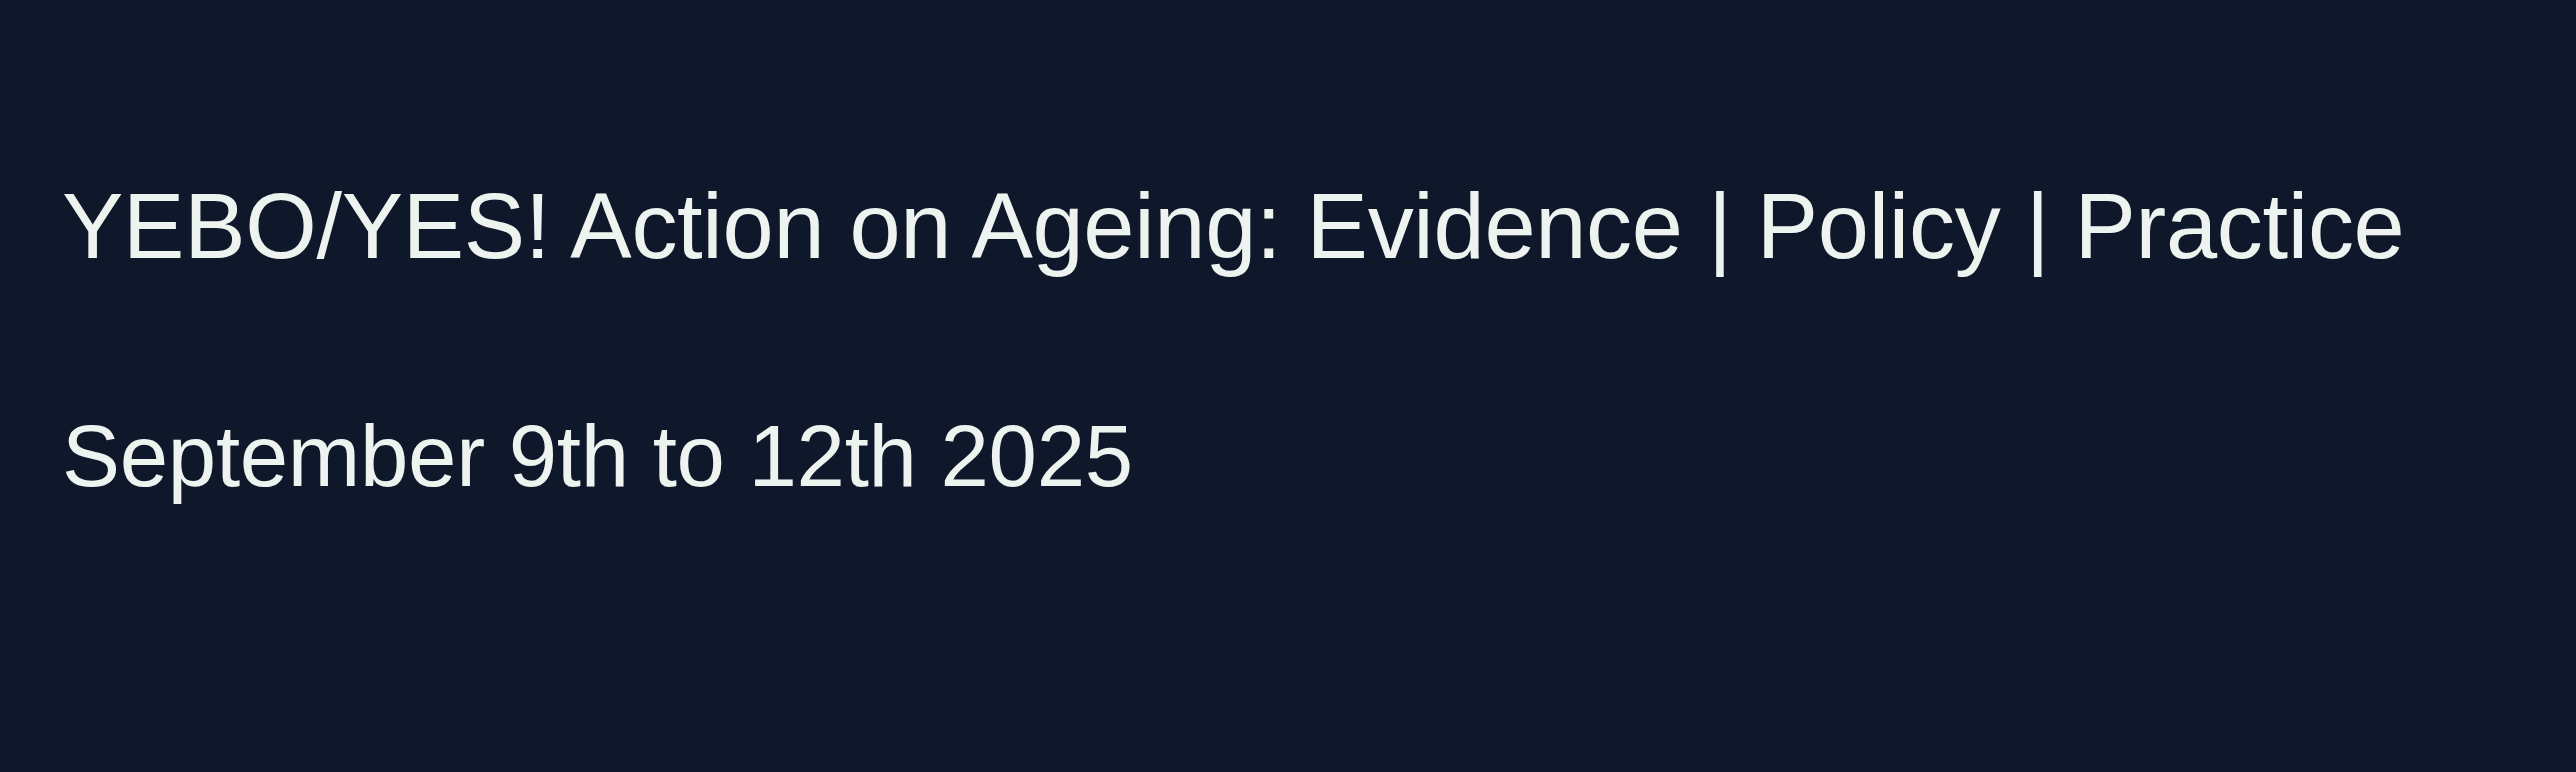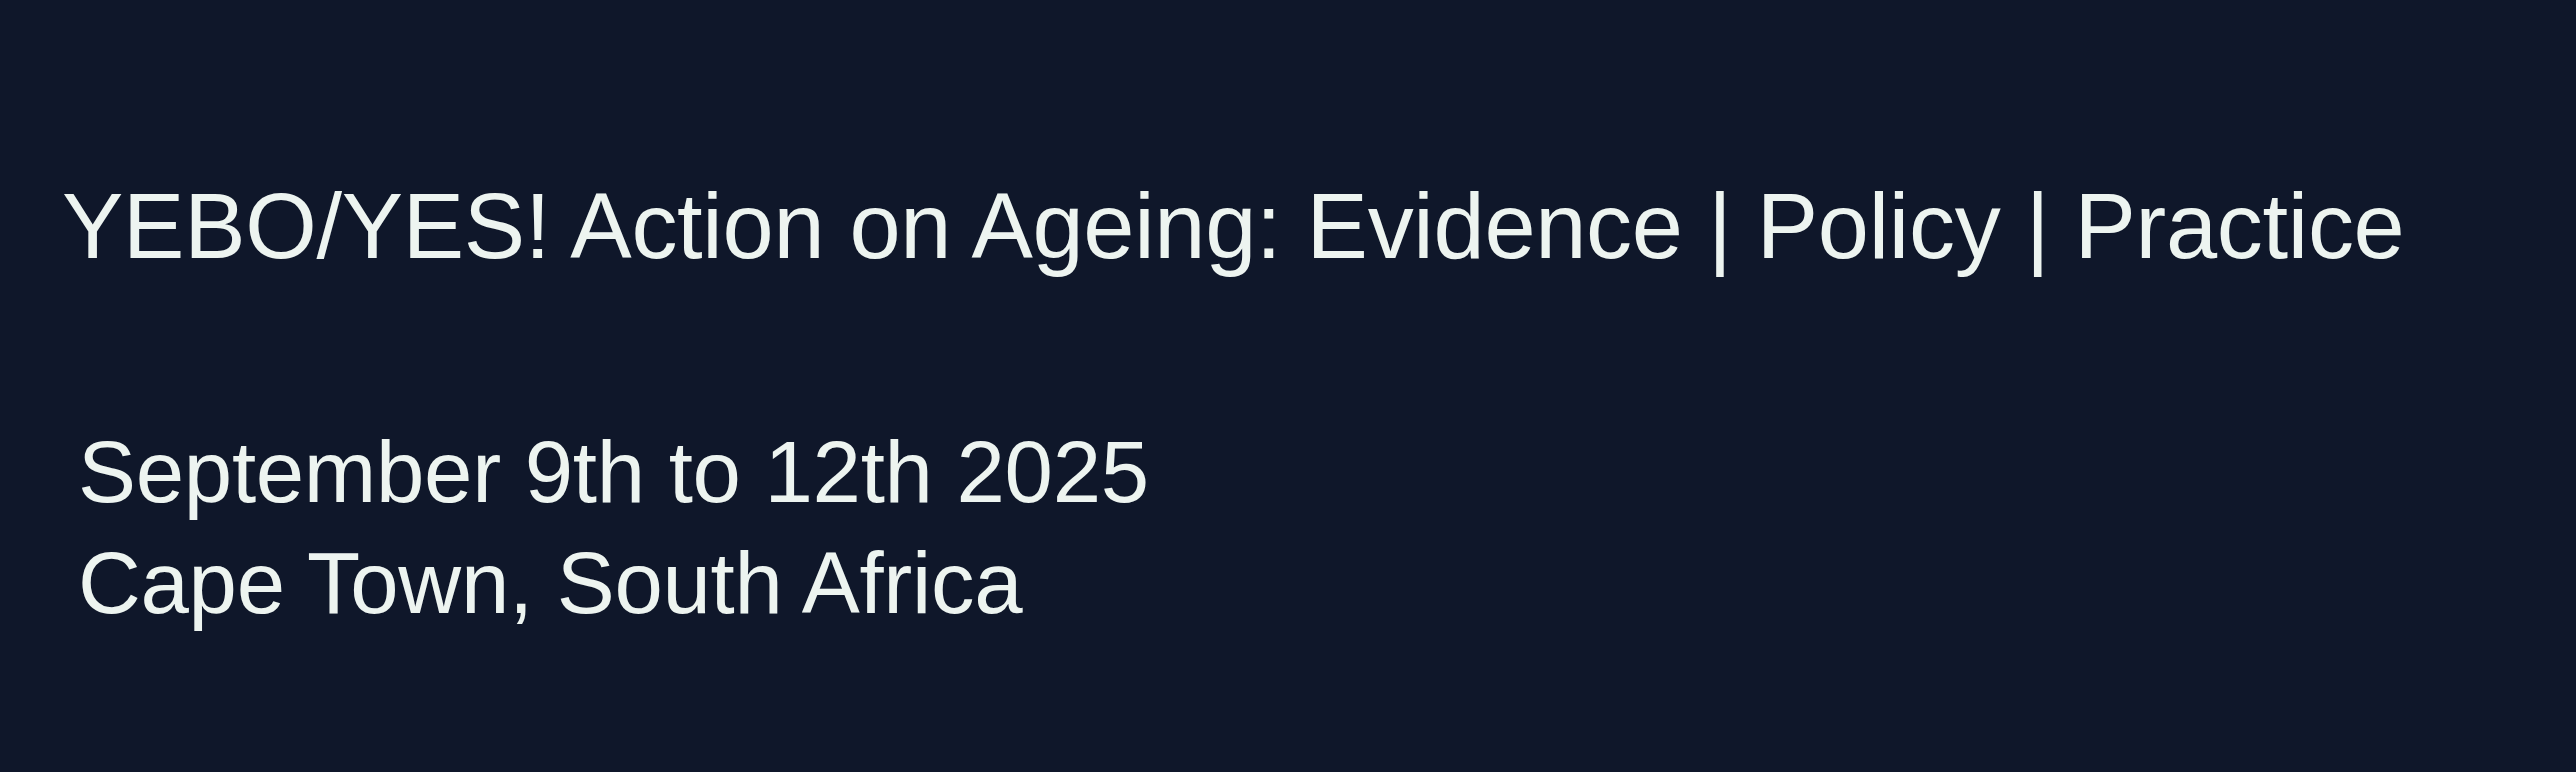--- a/index.html
+++ b/index.html
@@ -38,21 +38,21 @@
     line-height: 92px;
     font-weight: 400;
     letter-spacing: -0.3px;
     white-space: nowrap;
     color: #EDF4F0;
   }
   .event-meta {
     position: absolute;
     left: 0;
     top: 400px;
-    margin: 16px;
+    margin: 0;
     padding: 0;
   }
   .meta-line {
     display: block;
     margin: 0;
     padding: 0;
     font-size: 87px;
     line-height: 111px;
     font-weight: 400;
     letter-spacing: -0.3px;
@@ -63,18 +63,17 @@
 </head>
 <body>
 
 <div id="banner" style="background: #0f172a;">
   <div id="banner-inner">
 
     <h1 class="event-title" style="color: rgb(237, 244, 240);">YEBO/YES! Action on Ageing: Evidence | Policy | Practice</h1>
 
     <div class="event-meta">
       <span class="meta-line" style="color: rgb(237, 244, 240);">September 9th to 12th 2025</span>
-      <span class="meta-line" style="color: rgb(237, 244, 240);">Cape Town, South Africa</span>
     </div>
 
   </div>
 </div>
 
 
 </body></html>

